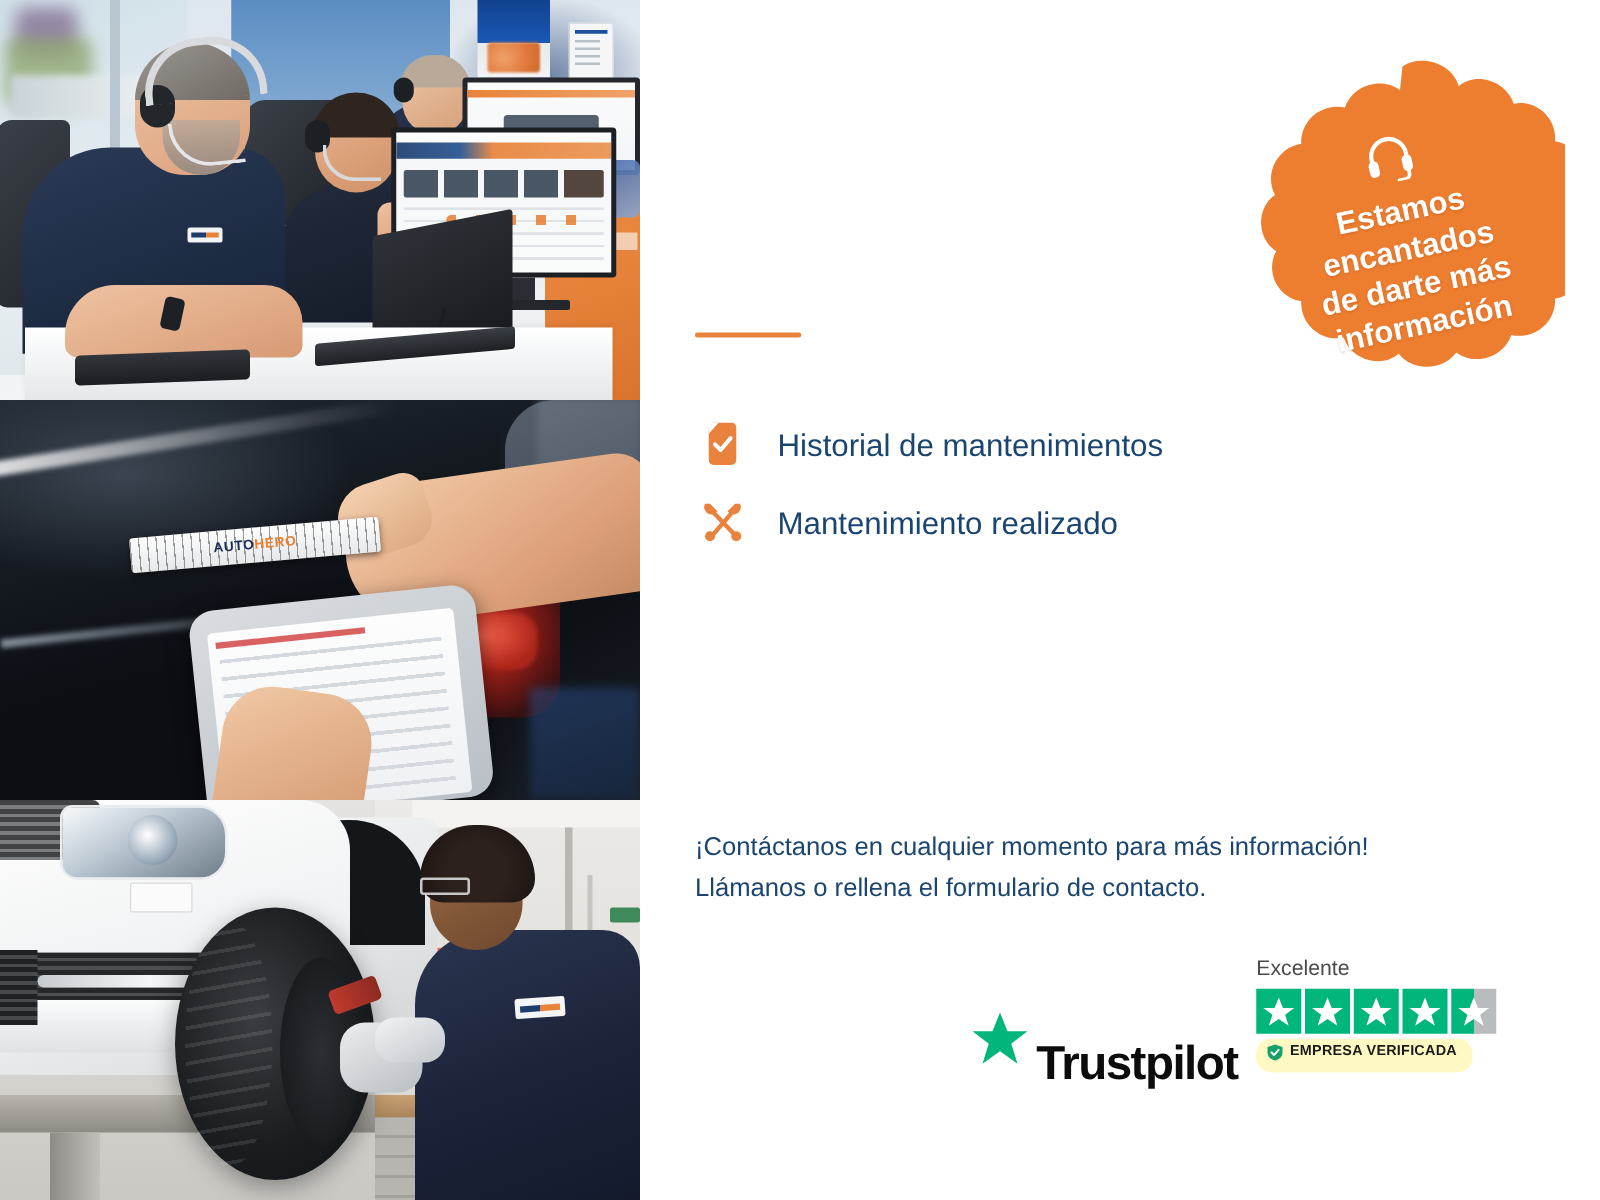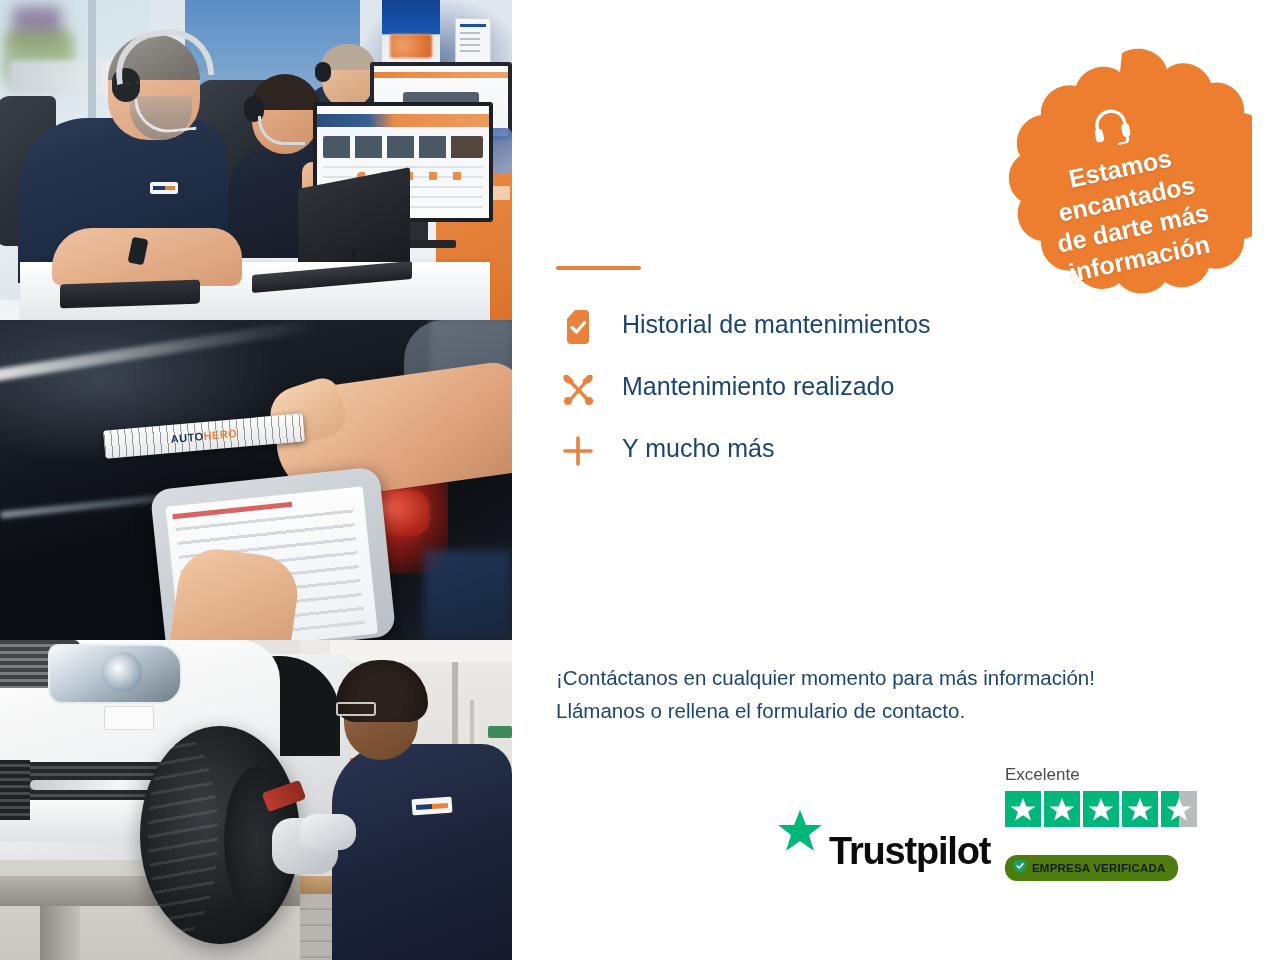--- a/index.html
+++ b/index.html
@@ -503,21 +503,21 @@
   }
 
   .features {
     position:absolute;
     left: 44px;
     top: 310px;
     width: 560px;
   }
   .feature {
     display:flex;
-    align-items:flex-start;
+    align-items:flex-end;
     height: 62px;
   }
   .feature-icon {
     width: 44px;
     flex: 0 0 44px;
     display:flex;
     align-items:center;
     justify-content:center;
     color:#e8823c;
   }
@@ -597,23 +597,23 @@
   }
   .tp-star{
     width: 36px; height: 36px;
     background:#00b67a;
     display:flex; align-items:center; justify-content:center;
   }
   .tp-star.half{
     background: linear-gradient(90deg, #00b67a 0 50%, #b8bcbf 50% 100%);
   }
   .tp-verified{
-    margin-top: 28px;
-    display:inline-flex; align-items:center; gap:5px;
-    background:#4d7c0f;
+    margin-top: 4px;
+    display:inline-flex; gap:5px;
+    background:#fef9c3;
     border-radius: 12px;
     padding: 4px 12px 4px 8px;
   }
   .tp-verified-text{
     font-size: 11.5px; font-weight:bold; color:#1a1a1a; letter-spacing:.2px;
   }
 </style>
 </head>
 <body>
 
@@ -763,31 +763,20 @@
             <path d="M31 3 a6 6 0 0 1 -8 8 l-2 -2 6 -6 Z" fill="#e8823c"></path>
             <circle cx="28" cy="29" r="4" fill="#e8823c"></circle>
             <circle cx="7" cy="29" r="4" fill="#e8823c"></circle>
           </svg>
         </span>
         <span class="feature-label">Mantenimiento realizado</span>
       </div>
 
 
 
-      <div class="feature">
-        <span class="feature-icon">
-          <svg width="34" height="34" viewBox="0 0 34 34" aria-hidden="true">
-            <g stroke="#e8823c" stroke-width="3.6" stroke-linecap="round">
-              <path d="M17 4 V30"></path>
-              <path d="M4 17 H30"></path>
-            </g>
-          </svg>
-        </span>
-        <span class="feature-label">Y mucho más</span>
-      </div>
 
     </div>
 
     <p class="contact-text">¡Contáctanos en cualquier momento para más información!
 Llámanos o rellena el formulario de contacto.</p>
 
     <div class="badge">
       <svg class="badge-blob" viewBox="0 0 260 260" aria-hidden="true">
         <path fill="#ed7d2f" d="
           M130 6

